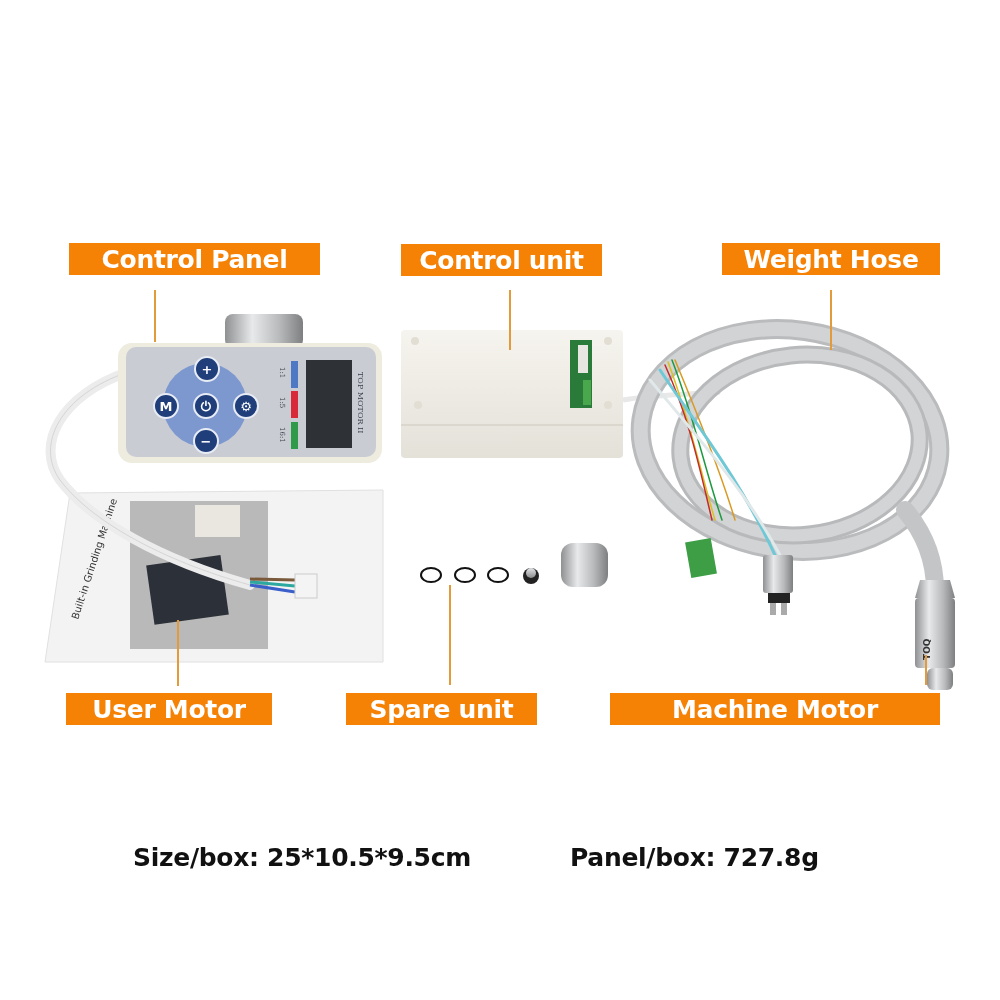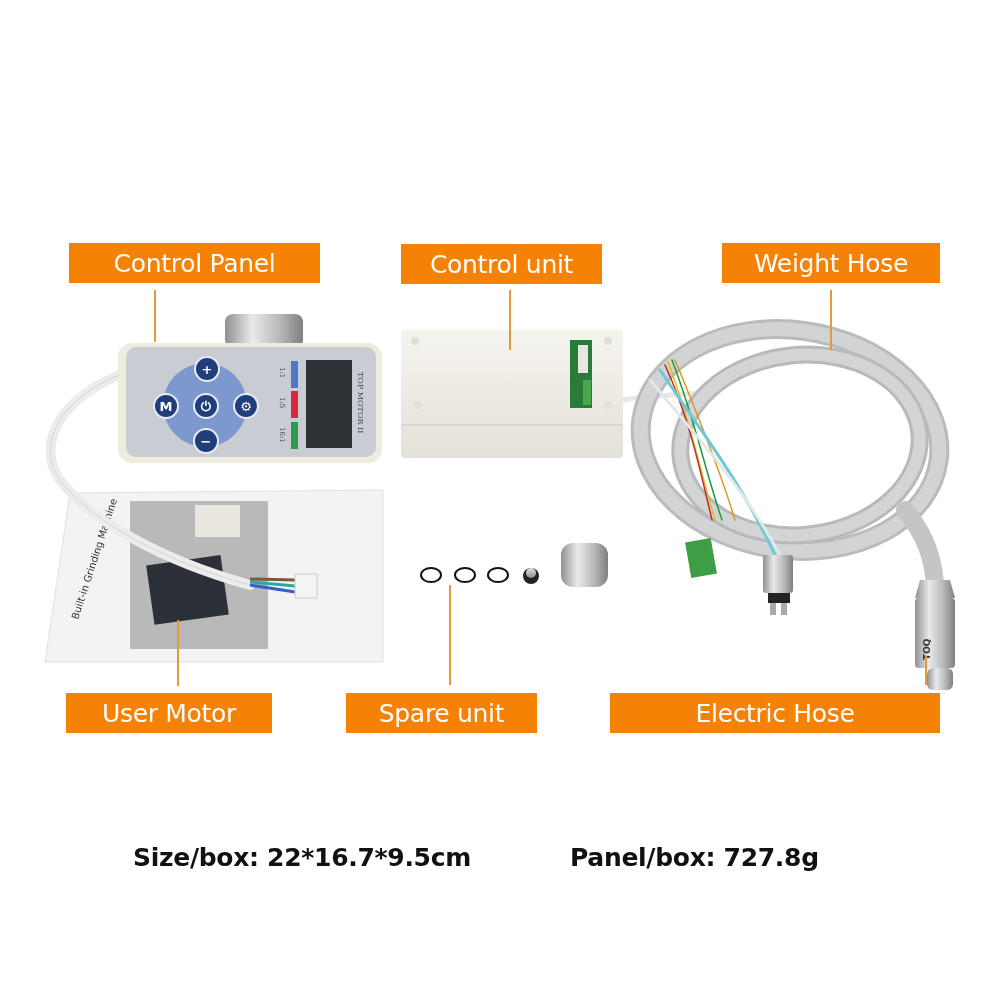--- a/index.html
+++ b/index.html
@@ -1,20 +1,20 @@
 <!DOCTYPE html>
 <html><head>
 <meta charset="utf-8">
 <style>
   html, body { margin:0; padding:0; background:#ffffff; }
   body { width:1000px; height:1000px; position:relative; overflow:hidden; font-family:"Liberation Sans", sans-serif; }
   .label {
     position:absolute; background:#f58105; color:#ffffff;
-    font-family:"DejaVu Sans", sans-serif; font-size:25px; font-weight:normal;
-    display:flex; align-items:center; justify-content:center; height:40px; letter-spacing:-0.3px;
+    font-family:"DejaVu Sans", sans-serif; font-size:25px; font-weight:bold;
+    display:flex; align-items:center; justify-content:center; height:32px; letter-spacing:-0.3px;
   }
   .leader { position:absolute; width:2px; background:#e29a3a; }
   .spec { position:absolute; top:843px; font-family:"DejaVu Sans", sans-serif; font-weight:bold; font-size:25px; color:#111; letter-spacing:-0.3px; }
   svg { position:absolute; left:0; top:0; }
 </style>
 </head>
 <body>
 
 <svg width="1000" height="1000" viewBox="0 0 1000 1000">
   <defs>
@@ -141,16 +141,16 @@
 <div class="leader" style="left:830px; top:290px; height:60px;"></div>
 <div class="leader" style="left:177px; top:620px; height:66px;"></div>
 <div class="leader" style="left:449px; top:585px; height:100px;"></div>
 <div class="leader" style="left:925px; top:655px; height:30px;"></div>
 
 <div class="label" style="left:69px; top:243px; width:251px;">Control Panel</div>
 <div class="label" style="left:401px; top:244px; width:201px;">Control unit</div>
 <div class="label" style="left:722px; top:243px; width:218px;">Weight Hose</div>
 <div class="label" style="left:66px; top:693px; width:206px;">User Motor</div>
 <div class="label" style="left:346px; top:693px; width:191px;">Spare unit</div>
-<div class="label" style="left:610px; top:693px; width:330px;">Electric Hose</div>
+<div class="label" style="left:610px; top:693px; width:330px;">Machine Motor</div>
 
-<div class="spec" style="left:133px;">Size/box: 22*16.7*9.5cm</div>
+<div class="spec" style="left:133px;">Size/box: 25*10.5*9.5cm</div>
 <div class="spec" style="left:570px;">Panel/box: 727.8g</div>
 
 </body></html>

